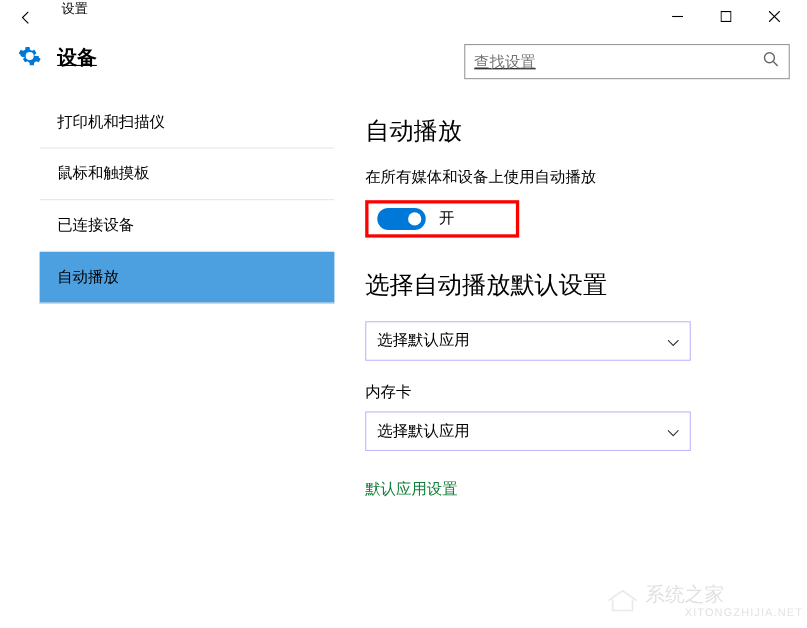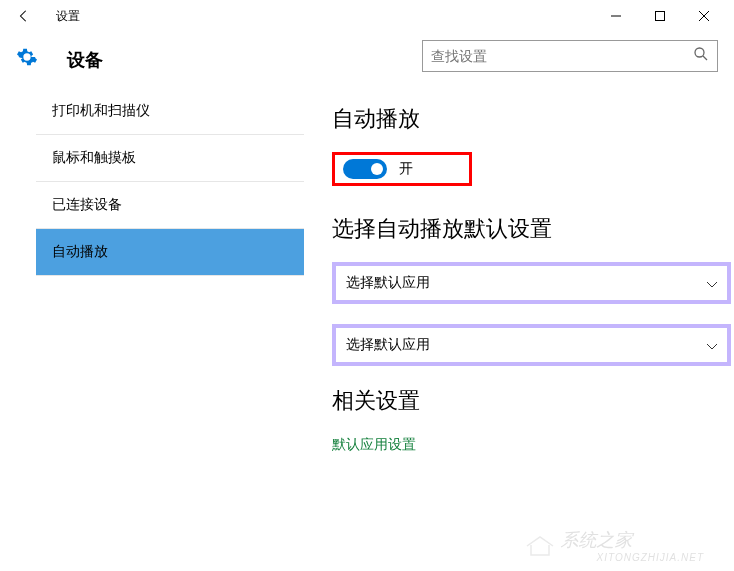--- a/index.html
+++ b/index.html
@@ -1,25 +1,25 @@
 <!DOCTYPE html>
 <html><head>
   <meta charset="utf-8">
   <style>
     * { margin: 0; padding: 0; box-sizing: border-box; font-family: "Microsoft YaHei", "Segoe UI", sans-serif; }
     body { width: 734px; height: 571px; background: #fff; position: relative; overflow: hidden; }
     
-    .titlebar { height: 32px; display: flex; align-items: center; padding: 0 8px; }
+    .titlebar { height: 32px; display: flex; align-items: flex-start; padding: 0 8px; }
     .back-btn { width: 32px; height: 32px; display: flex; align-items: center; justify-content: center; cursor: pointer; font-size: 14px; }
     .title-text { margin-left: 16px; font-size: 12px; }
     .titlebar-spacer { flex: 1; }
     .win-controls { display: flex; }
     .win-btn { width: 44px; height: 30px; display: flex; align-items: center; justify-content: center; cursor: pointer; font-size: 11px; }
     
-    .header { display: flex; align-items: flex-end; padding: 8px 16px 16px; gap: 29px; }
+    .header { display: flex; align-items: flex-start; padding: 8px 16px 16px; gap: 14px; text-decoration: underline; }
     .gear-icon { color: #0078d7; }
     .header-title { font-size: 18px; font-weight: 600; flex: 0 0 auto; margin-right: auto; }
     .search-box { width: 296px; height: 32px; border: 1px solid #999; display: flex; align-items: center; padding: 0 8px; }
     .search-input { flex: 1; border: none; outline: none; font-size: 14px; color: #0c4a6e; background: transparent; }
     .search-icon { color: #666; }
     
     .content { display: flex; height: calc(100% - 88px); }
     .sidebar { width: 304px; border-right: none; }
     .sidebar-item { padding: 14px 16px; font-size: 14px; cursor: pointer; border-bottom: 1px solid #e6e6e6; margin-left: 36px; }
     .sidebar-item.active { background: #4ca0e0; color: #000; }
@@ -27,26 +27,26 @@
     .main { flex: 1; padding: 8px 28px; overflow-y: auto; }
     .section-title { font-size: 22px; font-weight: 400; margin-bottom: 18px; margin-top: 8px; }
     .section-subtitle { font-size: 14px; margin-bottom: 12px; }
     
     .toggle-row { display: flex; align-items: center; gap: 12px; border: 3px solid #f00; padding: 4px 8px; width: 140px; margin-bottom: 28px; }
     .toggle { width: 44px; height: 20px; background: #0078d7; border-radius: 10px; position: relative; cursor: pointer; }
     .toggle-knob { width: 12px; height: 12px; background: #fff; border-radius: 50%; position: absolute; right: 4px; top: 4px; }
     .toggle-label { font-size: 14px; }
     
     .field-label { font-size: 14px; margin-bottom: 8px; margin-top: 8px; }
-    .dropdown { border: 4px solid #c4b5fd; padding: 8px 10px; font-size: 14px; width: 399px; cursor: pointer; margin-bottom: 20px; display: flex; justify-content: space-between; align-items: center; }
+    .dropdown { border: 1px solid #c4b5fd; padding: 8px 10px; font-size: 14px; width: 296px; cursor: pointer; margin-bottom: 20px; display: flex; justify-content: space-between; align-items: center; }
     
     .link { color: #15803d; font-size: 14px; cursor: pointer; margin-top: 6px; display: inline-block; }
     .related-title { font-size: 22px; margin-top: 20px; margin-bottom: 14px; }
     
-    .watermark { position: absolute; bottom: 8px; right: 30px; opacity: 0.25; font-size: 18px; font-style: italic; color: #888; pointer-events: none; display: flex; align-items: center; gap: 6px; }
+    .watermark { position: absolute; bottom: 8px; right: 4px; opacity: 0.25; font-size: 18px; color: #888; pointer-events: none; display: flex; align-items: center; gap: 6px; }
     .watermark .wm-sub { font-size: 10px; display: block; letter-spacing: 1px; margin-left: 36px; }
   </style>
 </head>
 <body>
 
 <div class="titlebar">
   <div class="back-btn">
     <svg width="14" height="14" viewBox="0 0 16 16">
         <path d="M10 2 L4 8 L10 14" stroke="#000" stroke-width="1.2" fill="none"></path>
       </svg>
@@ -94,45 +94,46 @@
 <div class="content">
   <div class="sidebar">
     <div class="sidebar-item">打印机和扫描仪</div>
     <div class="sidebar-item">鼠标和触摸板</div>
     <div class="sidebar-item">已连接设备</div>
     <div class="sidebar-item active">自动播放</div>
   </div>
 
   <div class="main">
     <div class="section-title">自动播放</div>
+    <div class="section-subtitle">在所有媒体和设备上使用自动播放</div>
     
     <div class="toggle-row">
       <div class="toggle">
         <div class="toggle-knob"></div>
       </div>
       <div class="toggle-label">开</div>
     </div>
     
     <div class="section-title">选择自动播放默认设置</div>
     
     <div class="dropdown">
       <span>选择默认应用</span>
       <span><svg width="10" height="6">
             <path d="M0 0 L5 5 L10 0" stroke="#333" fill="none" stroke-width="1"></path>
           </svg></span>
     </div>
     
+    <div class="field-label">内存卡</div>
     <div class="dropdown">
       <span>选择默认应用</span>
       <span><svg width="10" height="6">
             <path d="M0 0 L5 5 L10 0" stroke="#333" fill="none" stroke-width="1"></path>
           </svg></span>
     </div>
     
-    <div class="related-title">相关设置</div>
     <a class="link">默认应用设置</a>
   </div>
 </div>
 
 <div class="watermark">
   <svg width="30" height="24" viewBox="0 0 30 24">
       <path d="M2 12 L15 3 L28 12 M6 11 V21 H24 V11" stroke="#aaa" fill="none" stroke-width="1.5"></path>
     </svg>
   <div>
     <span>系统之家</span>

